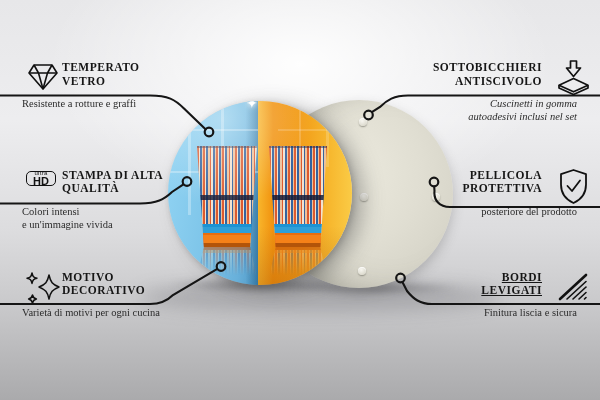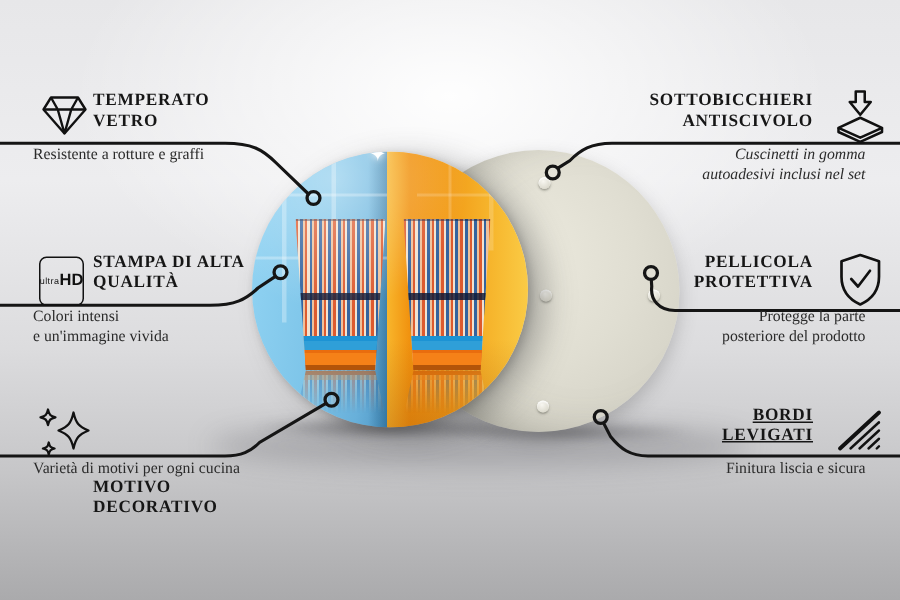--- a/index.html
+++ b/index.html
@@ -56,22 +56,22 @@
   svg.connectors{position:absolute;left:0;top:0;z-index:6;}
   svg.connectors path{fill:none;stroke:#151515;stroke-width:2.1;stroke-linecap:round;}
   svg.connectors circle{fill:rgba(255,255,255,.12);stroke:#151515;stroke-width:2.2;}
 
   
   .callout-title{position:absolute;z-index:7;font-weight:700;font-size:11.5px;line-height:13.5px;
     letter-spacing:.5px;color:#161616;}
   .callout-desc{position:absolute;z-index:7;font-size:10.5px;line-height:12.5px;color:#2b2b2b;}
   .t-right{text-align:right;}
   .icon-box{position:absolute;z-index:7;}
-  .uhd{box-sizing:border-box;width:30px;height:33px;border:1.7px solid #111;border-radius:5px;
-    display:flex;align-items:center;justify-content:center;
+  .uhd{box-sizing:border-box;width:30px;height:15px;border:1.7px solid #111;border-radius:5px;
+    display:flex;flex-direction:column;align-items:center;justify-content:center;
     font-family:"Liberation Sans","DejaVu Sans",sans-serif;color:#111;background:transparent;}
   .uhd .u{font-size:6px;line-height:6px;letter-spacing:.3px;}
   .uhd .h{font-size:11px;line-height:11px;font-weight:700;}
 </style>
 </head>
 <body>
 
 <div class="stage">
 
   <div class="shadow shadow-wide"></div>
@@ -152,21 +152,21 @@
     <div>e un'immagine vivida</div>
   </div>
 
   <div class="icon-box" style="left:23px;top:271px;">
     <svg width="40" height="36" viewBox="0 0 40 36" fill="none" stroke="#111" stroke-width="1.5" stroke-linejoin="round">
       <path d="M26 4 C27.6 11.2 29.4 13.2 36 16 C29.4 18.8 27.6 20.8 26 28 C24.4 20.8 22.6 18.8 16 16 C22.6 13.2 24.4 11.2 26 4 Z"></path>
       <path d="M9 2 C9.8 5.6 10.6 6.4 14 7.2 C10.6 8 9.8 8.8 9 12.4 C8.2 8.8 7.4 8 4 7.2 C7.4 6.4 8.2 5.6 9 2 Z"></path>
       <path d="M9.5 24 C10.1 26.8 10.8 27.4 13.4 28 C10.8 28.6 10.1 29.2 9.5 32 C8.9 29.2 8.2 28.6 5.6 28 C8.2 27.4 8.9 26.8 9.5 24 Z"></path>
     </svg>
   </div>
-  <div class="callout-title" style="left:62px;top:270.5px;margin-top:48px;">
+  <div class="callout-title" style="left:62px;top:270.5px;">
     <div>MOTIVO</div>
     <div>DECORATIVO</div>
   </div>
   <div class="callout-desc" style="left:22px;top:306.5px;">
     <div>Varietà di motivi per ogni cucina</div>
   </div>
 
   <div class="icon-box" style="right:8px;top:58px;">
     <svg width="37" height="38" viewBox="0 0 37 38" fill="none" stroke="#111" stroke-width="1.7" stroke-linejoin="round">
       <path d="M15.5 3 V10 H11.5 L18.5 18.5 L25.5 10 H21.5 V3 Z"></path>
@@ -187,21 +187,20 @@
     <svg width="33" height="37" viewBox="0 0 33 37" fill="none" stroke="#111" stroke-width="1.8" stroke-linejoin="round" stroke-linecap="round">
       <path d="M16.5 2 L29 6.2 V16.5 C29 26.5 24 31.6 16.5 35 C9 31.6 4 26.5 4 16.5 V6.2 Z"></path>
       <path d="M10.5 18 L15 23 L23 12.5"></path>
     </svg>
   </div>
   <div class="callout-title t-right" style="right:58px;top:168.5px;margin-left:36px;">
     <div>PELLICOLA</div>
     <div>PROTETTIVA</div>
   </div>
   <div class="callout-desc t-right" style="right:23px;top:206px;">
-    <div>Protegge la parte</div>
     <div>posteriore del prodotto</div>
   </div>
 
   <div class="icon-box" style="right:10px;top:271px;">
     <svg width="34" height="31" viewBox="0 0 34 31" fill="none" stroke="#111" stroke-linecap="round">
       <path d="M4 28 L30 4" stroke-width="2.6"></path>
       <path d="M11 28 L30 10.5" stroke-width="1.6"></path>
       <path d="M17 28 L30 16" stroke-width="1.6"></path>
       <path d="M23 28 L30 21.5" stroke-width="1.6"></path>
       <path d="M28.5 28 L30 26.5" stroke-width="1.6"></path>

